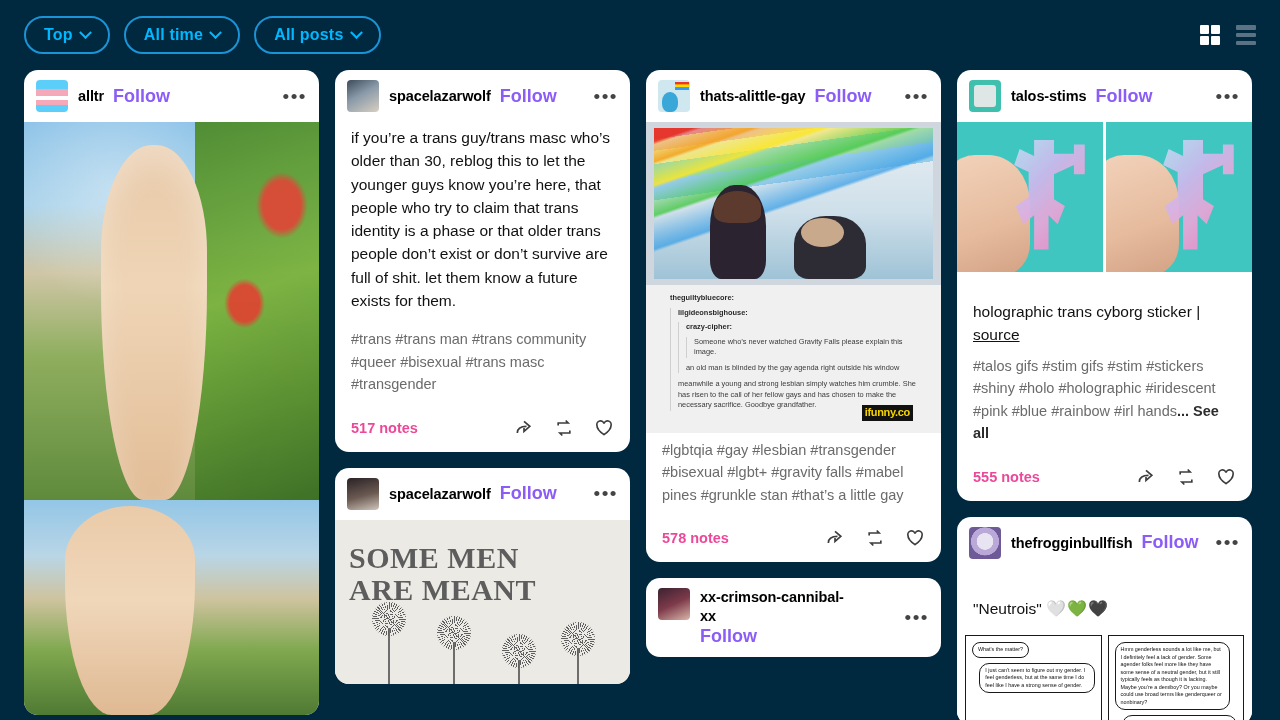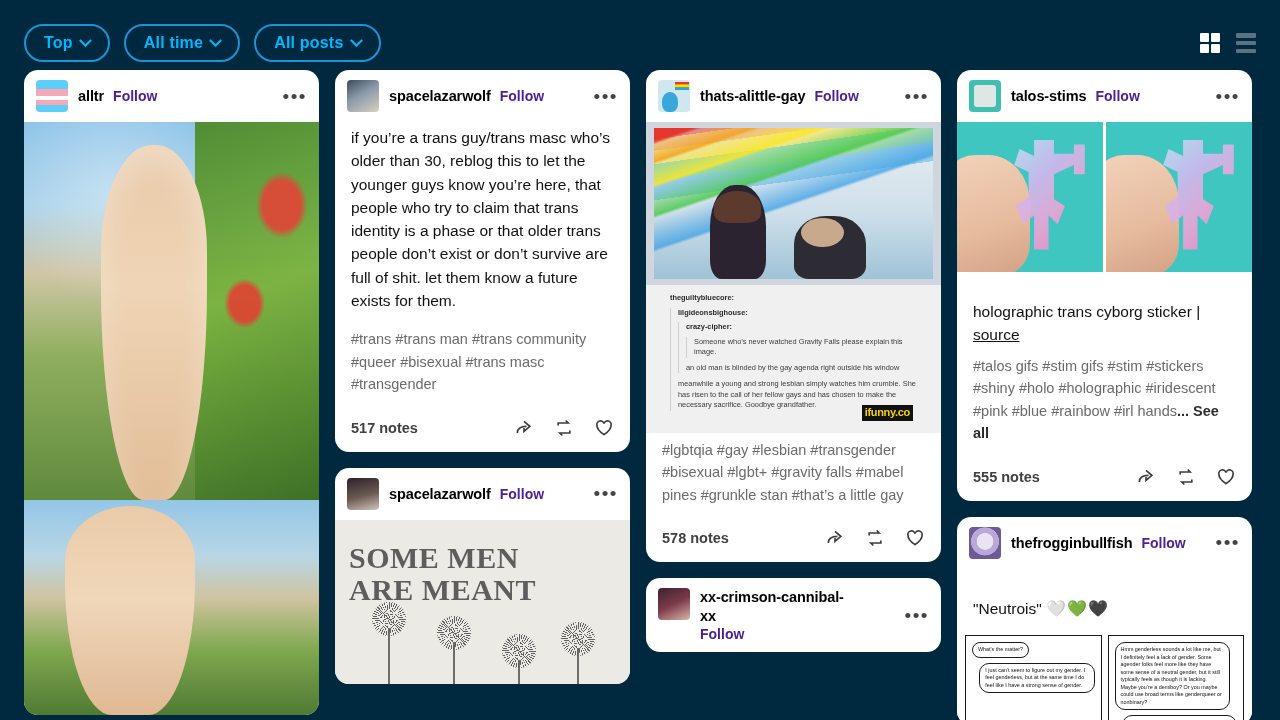--- a/index.html
+++ b/index.html
@@ -8,21 +8,21 @@
     width: 1280px;
     height: 720px;
     overflow: hidden;
     background: #00283f;
     font-family: "Liberation Sans", sans-serif;
   }
 
   
   .topbar {
     position: absolute;
-    top: 8px; left: 0;
+    top: 0; left: 0;
     width: 1280px; height: 70px;
     display: flex;
     align-items: center;
     padding: 0 24px;
   }
   .pill {
     display: flex;
     align-items: center;
     gap: 8px;
     height: 38px;
@@ -106,23 +106,23 @@
   }
   .pname {
     font-size: 14.5px;
     font-weight: bold;
     color: #000;
     letter-spacing: -.1px;
     line-height: 1.25;
   }
   .pname.wrap { max-width: 150px; }
   .follow {
-    font-size: 14px;
+    font-size: 18px;
     font-weight: bold;
-    color: #4c1d95;
+    color: #8b5cf6;
     cursor: pointer;
   }
   .namecol { display: flex; flex-direction: column; align-items: flex-start; gap: 1px; }
   .nameinline { display: flex; align-items: center; gap: 9px; flex-wrap: wrap; }
   .dots {
     margin-left: auto;
     color: #444;
     font-size: 19px;
     letter-spacing: 1.5px;
     line-height: 1;
@@ -150,21 +150,21 @@
     line-height: 1.56;
     color: #6b6b6b;
   }
   .tags b { color: #2c2c2c; font-weight: bold; }
   .notes {
     display: flex;
     align-items: center;
     padding: 12px 16px 14px;
     font-size: 14.5px;
     font-weight: bold;
-    color: #404040;
+    color: #ec4899;
   }
   .acts { margin-left: auto; display: flex; gap: 20px; align-items: center; }
   .acts svg { display: block; cursor: pointer; }
 
   
   .ph { width: 100%; display: block; position: relative; overflow: hidden; }
 
   
   .photo-outdoor {
     background:

